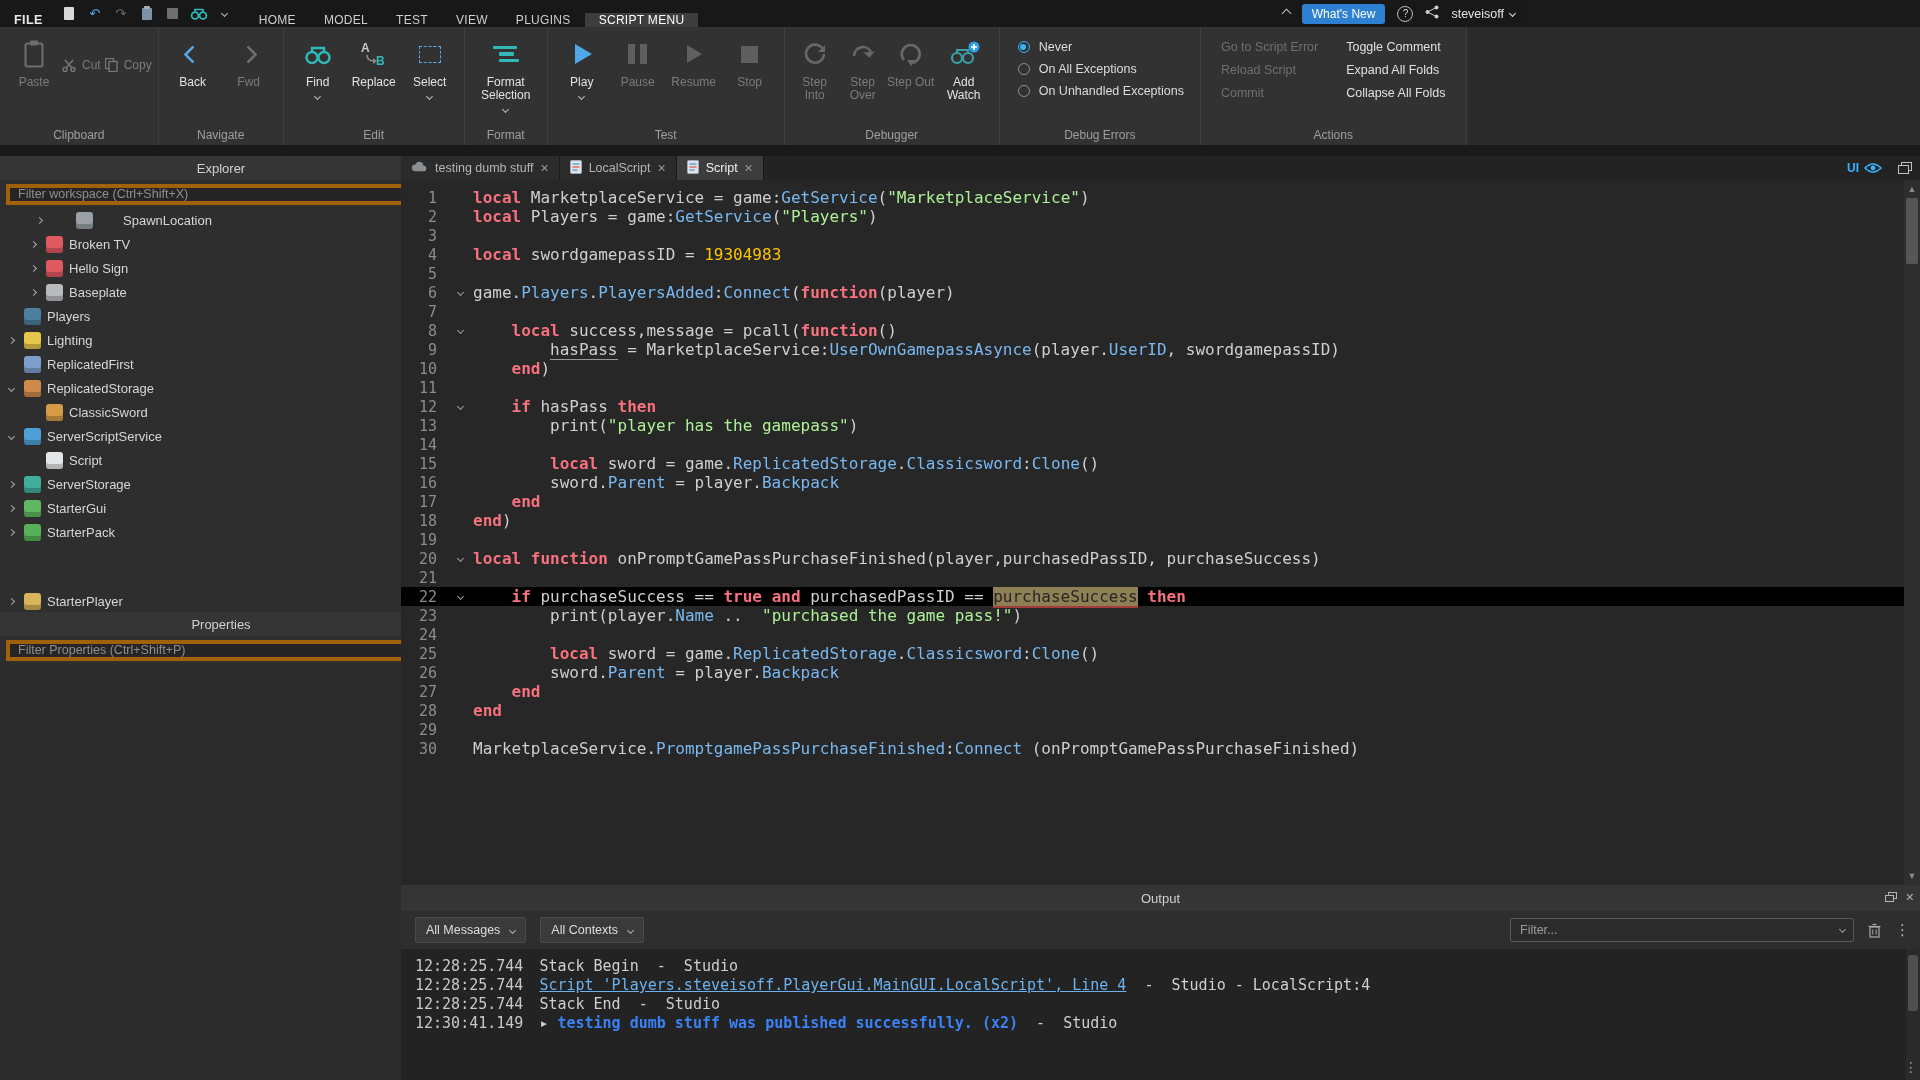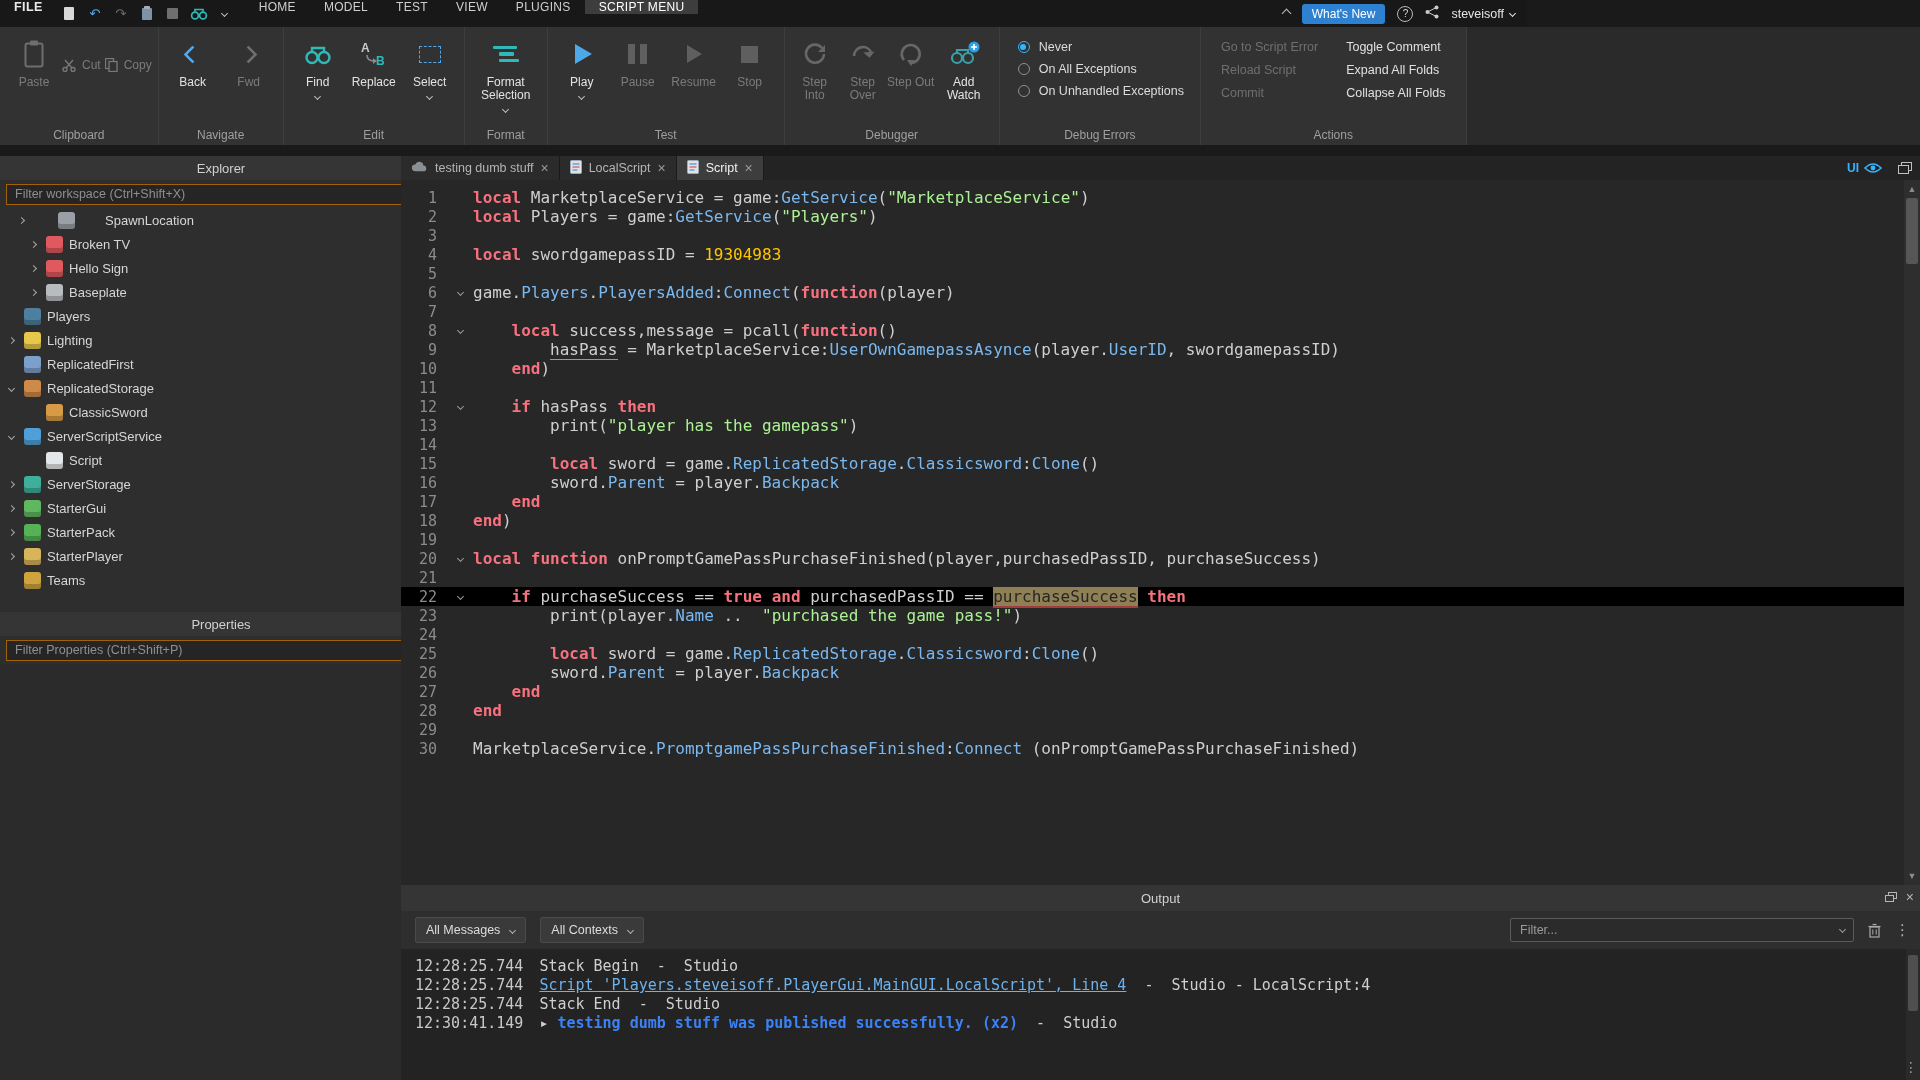--- a/index.html
+++ b/index.html
@@ -8,21 +8,21 @@
   .app{position:relative;width:1920px;height:1080px;background:#1a1a1a}
 
   
   .chev{display:inline-block;width:7px;height:7px;border-right:1.6px solid currentColor;border-bottom:1.6px solid currentColor}
   .chev.cd{transform:rotate(45deg)}
   .chev.cr{transform:rotate(-45deg)}
   .chev.cu{transform:rotate(-135deg)}
   .chev.sm{width:5px;height:5px}
 
   
-  .titlebar{position:absolute;left:0;top:0;width:1527px;height:27px;background:#181818;display:flex;align-items:flex-start;z-index:5}
+  .titlebar{position:absolute;left:0;top:0;width:1527px;height:27px;background:#181818;display:flex;align-items:flex-end;z-index:5}
   .tb-file{display:flex;align-items:center;padding:0 14px;color:#e8e8e8;font-size:12.5px;font-weight:bold;letter-spacing:.4px}
   .tb-icons{display:flex;align-items:center;gap:2px;padding-right:8px}
   .tb-ic{width:24px;height:27px;display:flex;align-items:center;justify-content:center;color:#bdbdbd;font-size:13px}
   .tb-ic.blue{color:#4fa9e8}
   .tb-ic.dim{color:#6a6a6a}
   .tb-sq{width:11px;height:11px;background:#6f6f6f;border-radius:1px}
   .tb-doc{width:10px;height:13px;background:#d9d9d9;border-radius:1px}
   .tb-clip{width:10px;height:12px;background:#7d93a8;border-radius:1px;position:relative}
   .tb-clip::before{content:"";position:absolute;left:2px;top:-2px;width:6px;height:3px;background:#aab;border-radius:1px}
   .tb-tabs{display:flex;align-items:stretch}
@@ -66,21 +66,21 @@
   .act-dis{color:#6f6f6f}
   .act-en{color:#e0e0e0}
 
   
   .leftpanel{position:absolute;left:0;top:145px;width:442px;bottom:0;background:#1a1a1a}
   .panel-header{position:absolute;left:0;right:0;height:24px;background:#353535;display:flex;align-items:center;justify-content:center;font-size:13px;color:#d0d0d0}
   .ph-icons{position:absolute;right:6px;top:0;height:24px;display:flex;align-items:center;gap:9px;color:#b5b5b5}
   .ph-x{font-size:14px;line-height:1;color:#b5b5b5}
   .filter-row{position:absolute;left:0;right:0;height:28px;background:#2e2e2e;display:flex;align-items:center;padding:0 6px}
   .filter-wrap{position:relative;flex:1}
-  .filter-wrap input{width:100%;height:21px;background:#252525;border:1px solid #a16207;color:#ccc;font-size:12.5px;padding:0 22px 0 8px;outline:none;font-family:"Liberation Sans",sans-serif}
+  .filter-wrap input{width:100%;height:21px;background:#252525;border:4px solid #a16207;color:#ccc;font-size:12.5px;padding:0 22px 0 8px;outline:none;font-family:"Liberation Sans",sans-serif}
   .filter-wrap input::placeholder{color:#8f8f8f}
   .filter-wrap .chev{position:absolute;right:8px;top:8px;color:#9a9a9a}
   .ex-header{top:11px}
   .ex-filter{top:35px}
   .ex-tree{position:absolute;left:0;right:0;top:63px;height:404px;background:#2e2e2e;overflow:hidden}
   .tree-row{display:flex;align-items:center;height:24px;gap:6px}
   .tree-arrow{width:14px;display:flex;align-items:center;justify-content:center;color:#a8a8a8}
   .tree-icon{width:17px;height:17px;border-radius:3px;flex:none;box-shadow:inset 0 -5px rgba(0,0,0,.22)}
   .tree-label{font-size:13px;color:#d6d6d6;white-space:nowrap}
   .ex-scroll{position:absolute;right:0;top:63px;width:13px;height:404px;background:#2a2a2a}
@@ -421,21 +421,21 @@
         <span class="ph-x">×</span>
       </span>
     </div>
     <div class="filter-row ex-filter">
       <span class="filter-wrap">
         <input type="text" placeholder="Filter workspace (Ctrl+Shift+X)" style="">
         <i class="chev cd sm"></i>
       </span>
     </div>
     <div class="ex-tree">
-        <div class="tree-row" style="padding-left: 14px; gap: 30px;">
+        <div class="tree-row" style="padding-left: 32px; gap: 30px;">
           <span class="tree-arrow">
             <i class="chev sm cr"></i>
           </span>
           <span class="tree-icon" style="background: rgb(154, 160, 166);"></span>
           <span class="tree-label">SpawnLocation</span>
         </div>
         <div class="tree-row" style="padding-left: 26px;">
           <span class="tree-arrow">
             <i class="chev sm cr"></i>
           </span>
@@ -511,21 +511,21 @@
           <span class="tree-icon" style="background: rgb(95, 184, 95);"></span>
           <span class="tree-label">StarterGui</span>
         </div>
         <div class="tree-row" style="padding-left: 4px;">
           <span class="tree-arrow">
             <i class="chev sm cr"></i>
           </span>
           <span class="tree-icon" style="background: rgb(87, 178, 87);"></span>
           <span class="tree-label">StarterPack</span>
         </div>
-        <div class="tree-row" style="padding-left: 4px;">
+        <div class="tree-row" style="padding-left: 4px; margin-top: 45px;">
           <span class="tree-arrow">
             <i class="chev sm cr"></i>
           </span>
           <span class="tree-icon" style="background: rgb(216, 180, 90);"></span>
           <span class="tree-label">StarterPlayer</span>
         </div>
         <div class="tree-row" style="padding-left: 4px;">
           <span class="tree-arrow"></span>
           <span class="tree-icon" style="background: rgb(207, 164, 63);"></span>
           <span class="tree-label">Teams</span>

